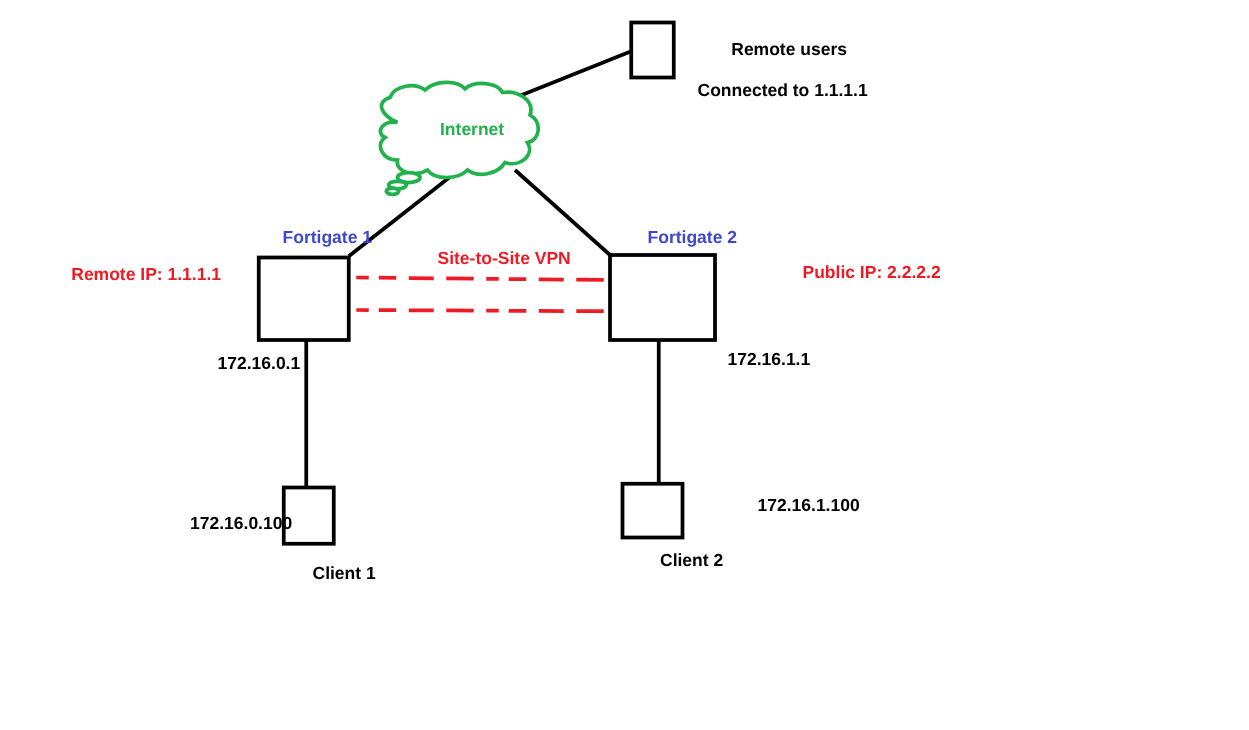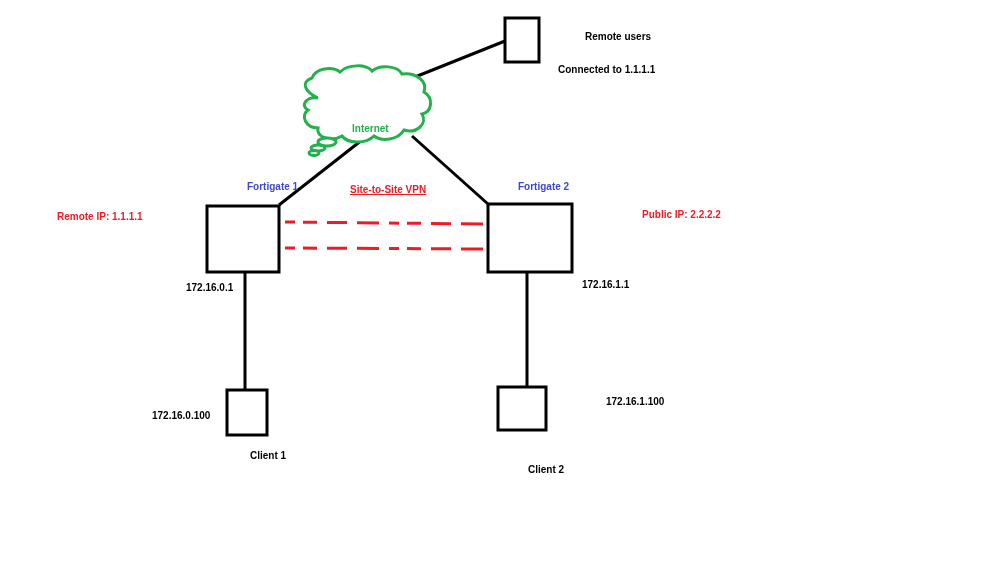--- a/index.html
+++ b/index.html
@@ -1,24 +1,24 @@
 <!DOCTYPE html>
 <html><head>
   <meta charset="utf-8">
   <style>
     html, body { margin: 0; padding: 0; background: #ffffff; }
     body { width: 999px; height: 584px; position: relative; overflow: hidden;
            font-family: "Liberation Sans", sans-serif; }
     svg.diagram { position: absolute; left: 0; top: 0; }
-    .lbl { position: absolute; font-weight: bold; font-size: 10px; white-space: nowrap;
+    .lbl { position: absolute; font-weight: bold; font-size: 14px; white-space: nowrap;
            font-family: "Liberation Sans", sans-serif; padding-left: 30px; }
     .black { color: #000000; }
     .red { color: #ed1c24; }
     .blue { color: #3f48cc; }
-    .green { color: #22b14c; margin-top: 28px; }
+    .green { color: #22b14c; }
   </style>
 </head>
 <body>
 
 <svg class="diagram" width="999" height="584" viewBox="0 0 999 584">
 
   <line x1="410" y1="79" x2="505" y2="41" stroke="#000" stroke-width="3"></line>
   <line x1="362" y1="140" x2="279" y2="205" stroke="#000" stroke-width="3"></line>
   <line x1="412" y1="136" x2="488" y2="204" stroke="#000" stroke-width="3"></line>
   <line x1="245" y1="272" x2="245" y2="390" stroke="#000" stroke-width="3"></line>
@@ -51,28 +51,28 @@
   <rect x="488" y="204" width="84" height="68" fill="#fff" stroke="#000" stroke-width="3"></rect>
   <rect x="227" y="390" width="40" height="45" fill="#fff" stroke="#000" stroke-width="3"></rect>
   <rect x="498" y="387" width="48" height="43" fill="#fff" stroke="#000" stroke-width="3"></rect>
 </svg>
 
 <div class="lbl green" style="left:322px; top:95px;">Internet</div>
 
 <div class="lbl black" style="left:555px; top:31px;">Remote users</div>
 <div class="lbl black" style="left:528px; top:64px;">Connected to 1.1.1.1</div>
 
-<div class="lbl blue" style="left:217px; top:181px;">Fortigate 1</div>
+<div class="lbl blue" style="left:196px; top:181px;">Fortigate 1</div>
 <div class="lbl blue" style="left:488px; top:181px;">Fortigate 2</div>
 
-<div class="lbl red" style="left:320px; top:184px;text-decoration:underline;">Site-to-Site VPN</div>
+<div class="lbl red" style="left:320px; top:198px;">Site-to-Site VPN</div>
 
 <div class="lbl red" style="left:27px; top:211px;">Remote IP: 1.1.1.1</div>
 <div class="lbl red" style="left:612px; top:209px;">Public IP: 2.2.2.2</div>
 
-<div class="lbl black" style="left:156px; top:282px;">172.16.0.1</div>
+<div class="lbl black" style="left:144px; top:282px;">172.16.0.1</div>
 <div class="lbl black" style="left:540px; top:279px;margin-left:12px;">172.16.1.1</div>
 
 <div class="lbl black" style="left:122px; top:410px;">172.16.0.100</div>
 <div class="lbl black" style="left:559px; top:396px;margin-left:17px;">172.16.1.100</div>
 
 <div class="lbl black" style="left:220px; top:450px;">Client 1</div>
-<div class="lbl black" style="left:498px; top:464px;">Client 2</div>
+<div class="lbl black" style="left:498px; top:440px;">Client 2</div>
 
 </body></html>

